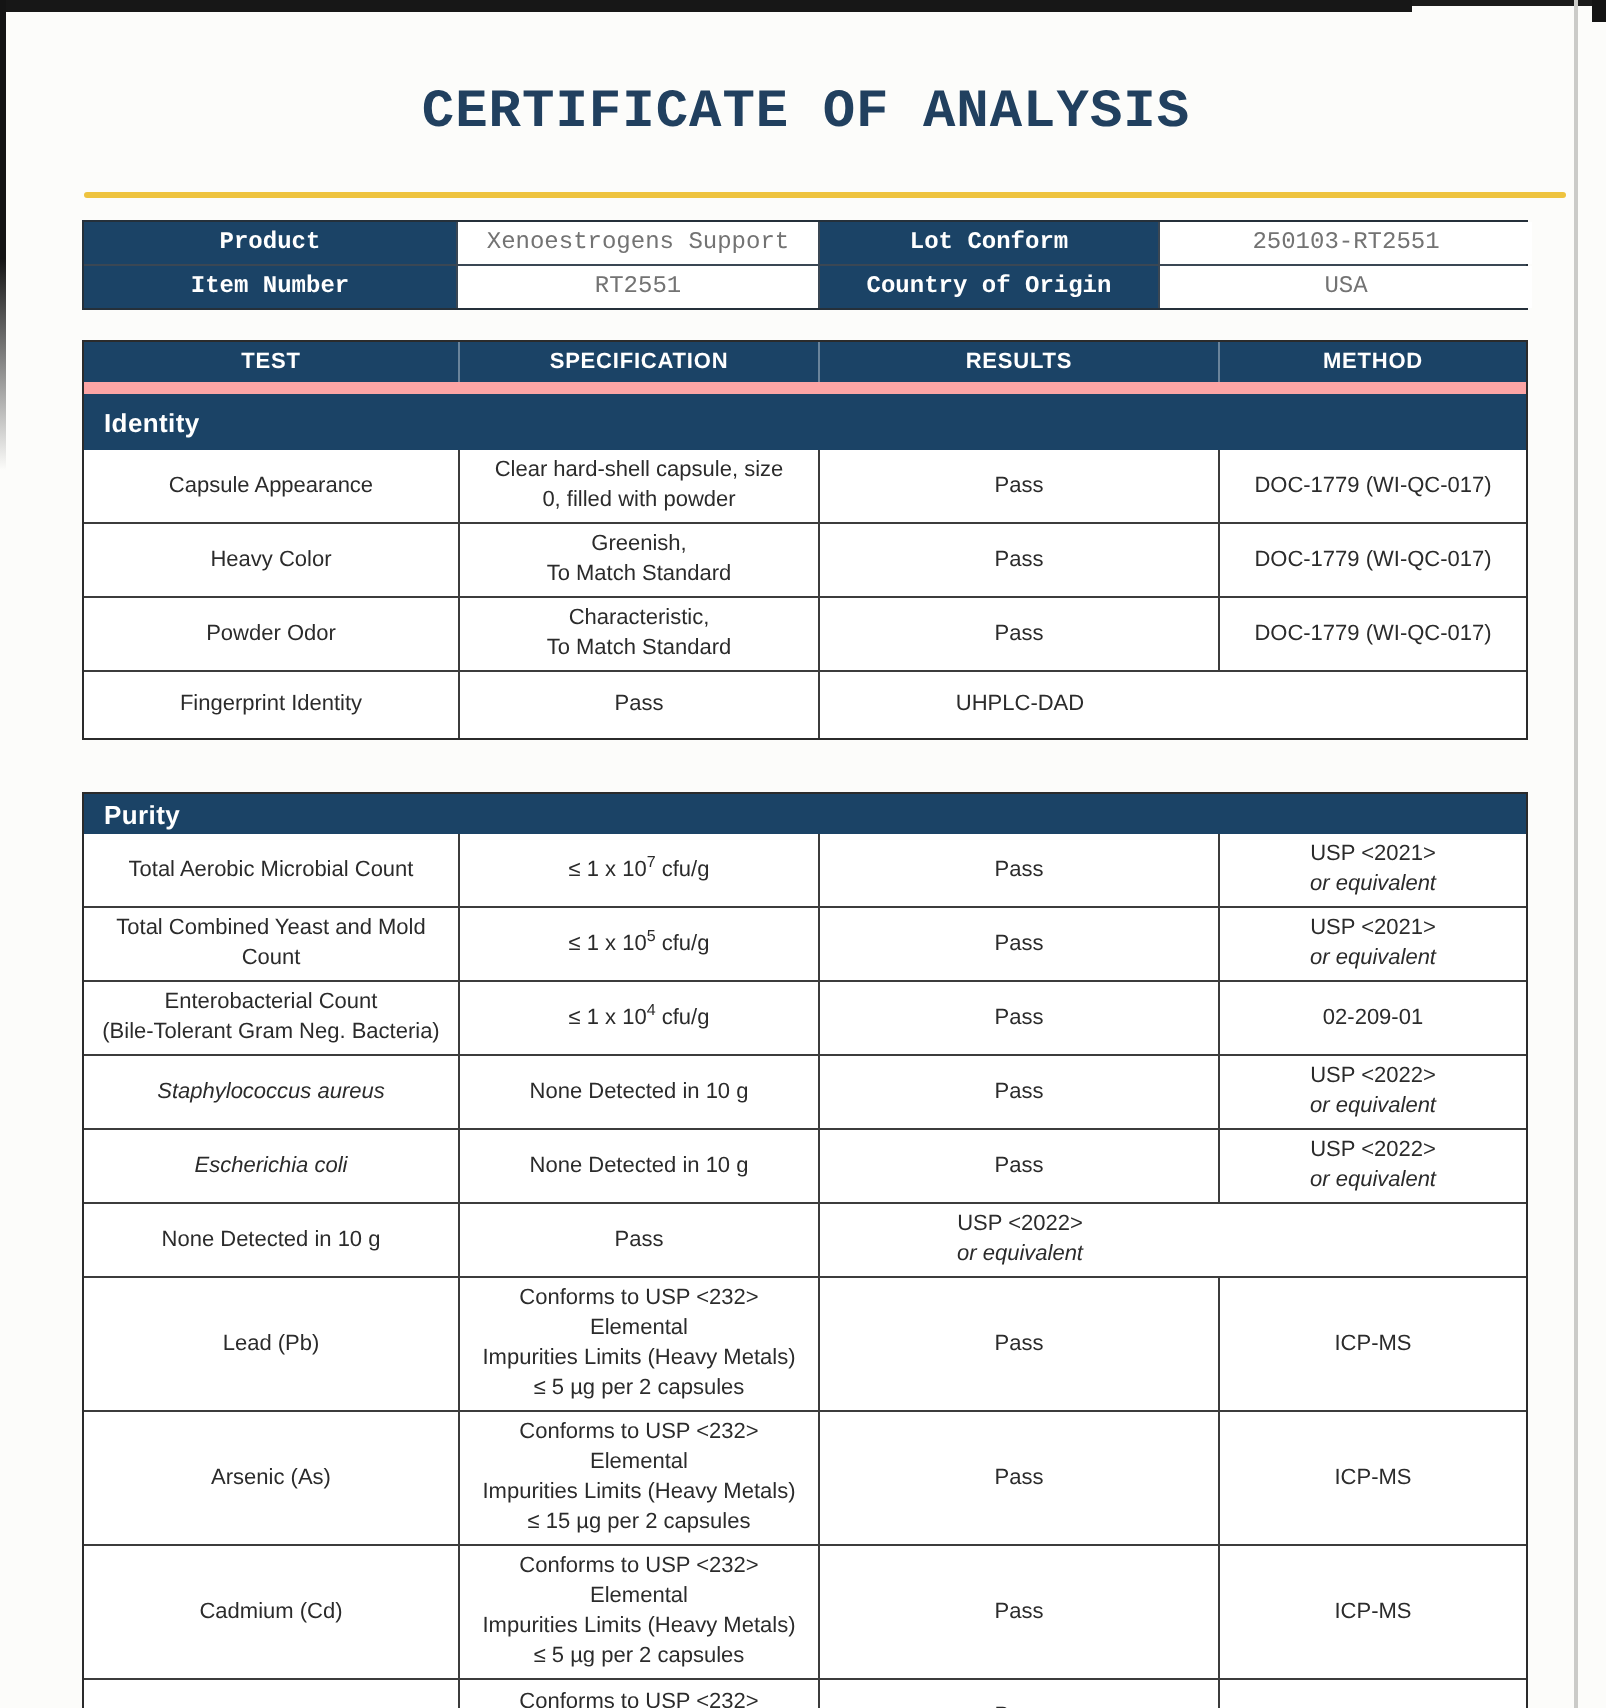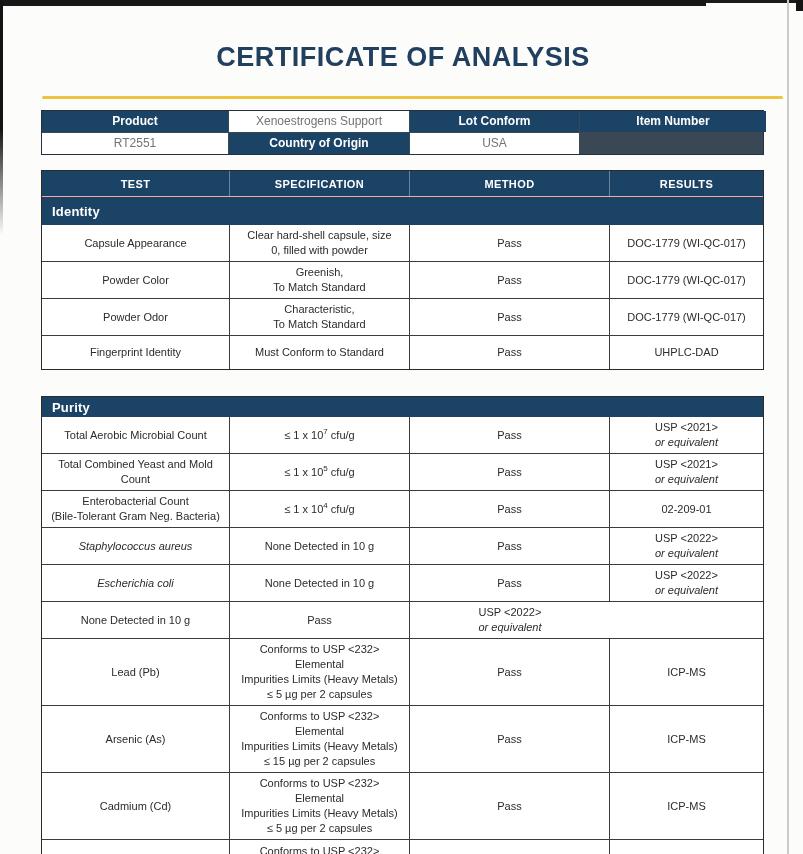--- a/index.html
+++ b/index.html
@@ -17,44 +17,45 @@
   .scan-corner { position:absolute; top:0; right:0; width:7px; height:11px; background:#141414; }
   .scan-left { position:absolute; top:0; left:0; width:3px; height:235px;
                background:linear-gradient(#141414 0%, #141414 55%, rgba(20,20,20,0) 100%); }
   .scan-right-line { position:absolute; top:0; left:787px; width:2px; height:854px; background:#cbcbc8; }
 
   
   .page-title {
     position:absolute; top:42px; left:42px; width:722px;
     text-align:center; font-size:27px; font-weight:bold; letter-spacing:.5px;
     color: var(--title_navy, #21405f);
+    font-family: Liberation Mono, monospace;
   }
   .gold-line { position:absolute; top:96px; left:42px; width:741px; height:3px;
                background: var(--gold, #eec33f); border-radius:2px; }
 
   
   .info-table {
     position:absolute; top:110px; left:41px; width:723px;
     border:1px solid #25303a; background:#3a4754;
     display:grid; grid-template-columns:186px 180px 169px 186px;
-    grid-auto-rows:21px; gap:1px;
+    grid-auto-rows:21px; gap:1px;font-family:Liberation Mono, monospace;
   }
   .info-cell { display:flex; align-items:center; justify-content:center;
                font-size:12px; line-height:13px; }
   .info-label { background: var(--navy, #1b4366); color:#fff; font-weight:600; }
   .info-value { background:#fff; color:#737373; }
 
   
   .coa-table { position:absolute; left:41px; width:723px; border:1px solid #2b2b2b; background:#fff; }
   .t-identity { top:170px; }
   .t-purity { top:396px; }
 
   .thead { display:grid; grid-template-columns:188px 180px 200px 153px;
            background: var(--navy, #1b4366); height:26px;
-           border-bottom:1px solid #fca5a5; }
+           border-bottom:6px solid #fca5a5; }
   .th { display:flex; align-items:center; justify-content:center;
         color:#fff; font-size:11px; font-weight:bold; letter-spacing:.4px;
         border-right:1px solid rgba(255,255,255,.35); }
   .th:last-child { border-right:none; }
 
   .section-banner { background: var(--navy, #1b4366); color:#fff;
         height:28px; display:flex; align-items:center; padding-left:10px;
         font-size:13px; font-weight:600; letter-spacing:.2px; }
   .t-purity .section-banner { height:20px; }
 
@@ -79,51 +80,52 @@
 <div class="scan-left"></div>
 <div class="scan-right-line"></div>
 
 <div class="page-title">CERTIFICATE OF ANALYSIS</div>
 <div class="gold-line"></div>
 
 <div class="info-table">
   <div class="info-cell info-label">Product</div>
   <div class="info-cell info-value">Xenoestrogens Support</div>
   <div class="info-cell info-label">Lot Conform</div>
+  <div class="info-cell info-value">250103-RT2551</div>
   <div class="info-cell info-label">Item Number</div>
   <div class="info-cell info-value">RT2551</div>
   <div class="info-cell info-label">Country of Origin</div>
   <div class="info-cell info-value">USA</div>
 </div>
 
 <div class="coa-table t-identity">
   <div class="thead">
     <div class="th">TEST</div>
     <div class="th">SPECIFICATION</div>
+    <div class="th">RESULTS</div>
     <div class="th">METHOD</div>
-    <div class="th">RESULTS</div>
   </div>
   <div class="section-banner">Identity</div>
   <div class="tbody">
       <div class="trow">
         <div class="cell c-test">
           <div class="ln">Capsule Appearance</div>
         </div>
         <div class="cell c-spec">
           <div class="ln">Clear hard-shell capsule, size</div>
           <div class="ln">0, filled with powder</div>
         </div>
         <div class="cell c-result">Pass</div>
         <div class="cell c-method">
           <div class="ln">DOC-1779 (WI-QC-017)</div>
         </div>
       </div>
       <div class="trow">
         <div class="cell c-test">
-          <div class="ln">Powder Color</div>
+          <div class="ln">Heavy Color</div>
         </div>
         <div class="cell c-spec">
           <div class="ln">Greenish,</div>
           <div class="ln">To Match Standard</div>
         </div>
         <div class="cell c-result">Pass</div>
         <div class="cell c-method">
           <div class="ln">DOC-1779 (WI-QC-017)</div>
         </div>
       </div>
@@ -136,23 +138,20 @@
           <div class="ln">To Match Standard</div>
         </div>
         <div class="cell c-result">Pass</div>
         <div class="cell c-method">
           <div class="ln">DOC-1779 (WI-QC-017)</div>
         </div>
       </div>
       <div class="trow">
         <div class="cell c-test">
           <div class="ln">Fingerprint Identity</div>
-        </div>
-        <div class="cell c-spec">
-          <div class="ln">Must Conform to Standard</div>
         </div>
         <div class="cell c-result">Pass</div>
         <div class="cell c-method">
           <div class="ln">UHPLC-DAD</div>
         </div>
       </div>
     </div>
 </div>
 
 <div class="coa-table t-purity">

